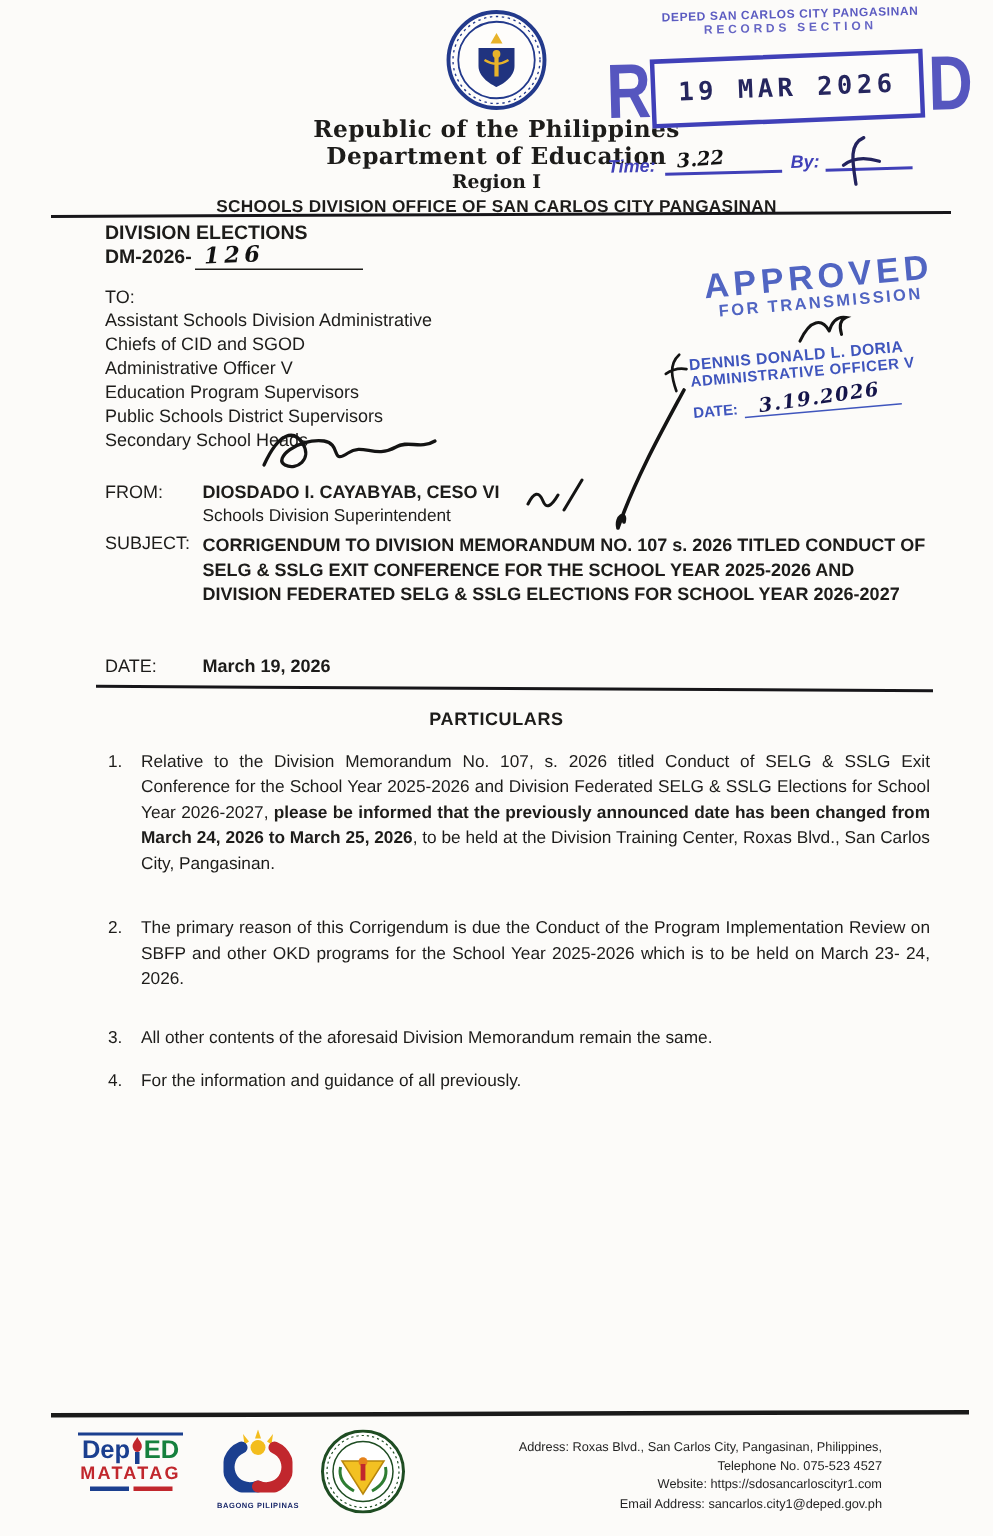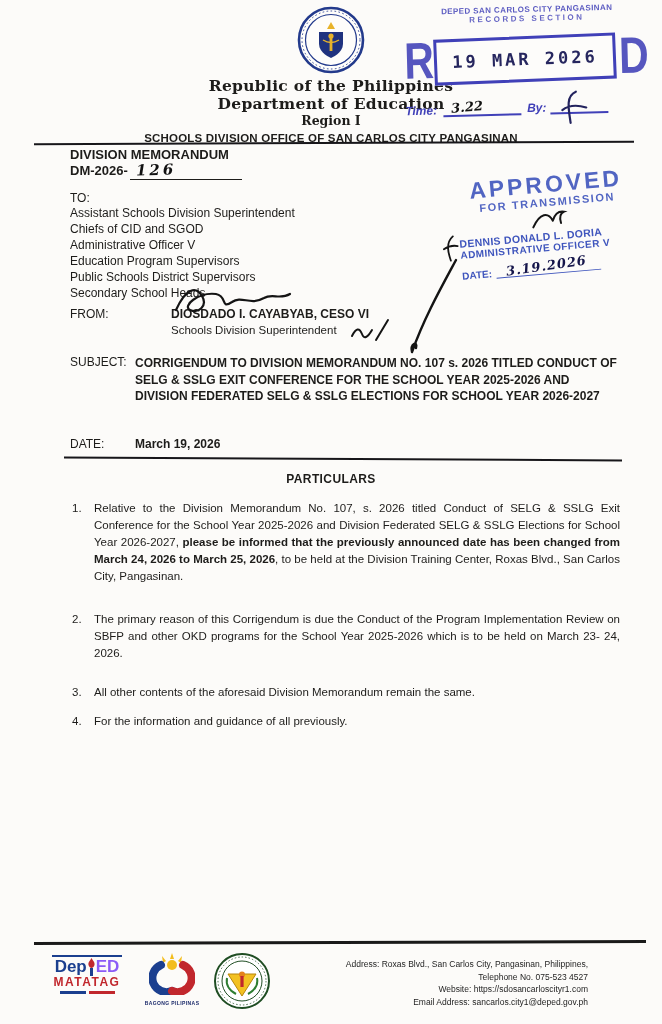--- a/index.html
+++ b/index.html
@@ -79,21 +79,21 @@
 
   
   .sig { position:absolute; pointer-events:none; }
 
   
   .frule { position:absolute; top:941px; left:34px; width:612px; height:3px; background:#1a1a1a; transform:rotate(-.2deg); }
   .logos { position:absolute; left:44px; top:953px; display:flex; align-items:flex-start; gap:14px; }
   .logo-deped { width:86px; text-align:center; }
   .ld-top { height:2px; background:#1b3f8f; width:70px; margin:2px auto 1px auto; }
   .ld-word { font-weight:bold; font-size:17px; line-height:18px; display:flex; justify-content:center; align-items:center; }
-  .ld-word .blue { color:#1b3f8f; } .ld-word .red { color:#8b5cf6; }
+  .ld-word .blue { color:#1b3f8f; } .ld-word .red { color:#15803d; }
   .ld-matatag { color:#c1272d; font-weight:bold; font-size:12px; letter-spacing:1.5px; line-height:13px; }
   .ld-bars { display:flex; justify-content:center; gap:3px; margin-top:2px; }
   .ld-bars span { height:3px; width:26px; }
   .ld-bars .b1 { background:#1b3f8f; } .ld-bars .b2 { background:#c1272d; }
   .logo-bp { width:56px; text-align:center; }
   .bp-caption { font-size:5px; font-weight:bold; color:#1b2a6b; letter-spacing:.4px; margin-top:1px; }
   .address { position:absolute; right:74px; top:958px; text-align:right; font-size:8.5px; font-weight:normal; line-height:12.5px; color:#242424; }
 </style>
 </head>
 <body>
@@ -110,21 +110,21 @@
     <path d="M26 34 q8 5 16 0" stroke="#e8b32a" stroke-width="1.4" fill="none"></path>
   </svg>
   <div class="republic">Republic of the Philippines</div>
   <div class="department">Department of Education</div>
   <div class="region">Region I</div>
   <div class="office">SCHOOLS DIVISION OFFICE OF SAN CARLOS CITY PANGASINAN</div>
 </div>
 <div class="rule1"></div>
 
 <div class="memo">
-  <div class="memo-title">DIVISION MEMORANDUM</div>
+  <div class="memo-title">DIVISION ELECTIONS</div>
   <div class="memo-num">
     <span>DM-2026-</span><span class="memo-fill"><span class="hand">126</span></span>
   </div>
 </div>
 
 <div class="released">
   <div class="rs-l1">DEPED SAN CARLOS CITY PANGASINAN</div>
   <div class="rs-l2">RECORDS SECTION</div>
   <div class="rs-word">
     <div class="rs-big">RELEASED</div>
@@ -161,30 +161,30 @@
   <div class="ap-title">ADMINISTRATIVE OFFICER V</div>
   <div class="ap-dateline">
     <span>DATE:</span>
     <span class="ap-fill"><span class="hand">3.19.2026</span></span>
   </div>
 </div>
 
 <div class="fieldrow" style="top:191px;flex-direction:column;">
   <div class="lbl">TO:</div>
   <div class="to-list">
-    <div>Assistant Schools Division Superintendent</div>
+    <div>Assistant Schools Division Administrative</div>
     <div>Chiefs of CID and SGOD</div>
     <div>Administrative Officer V</div>
     <div>Education Program Supervisors</div>
     <div>Public Schools District Supervisors</div>
     <div>Secondary School Heads</div>
   </div>
 </div>
 
-<div class="fieldrow" style="top:307px;gap:36px;">
+<div class="fieldrow" style="top:321px;">
   <div class="lbl">FROM:</div>
   <div>
     <div class="from-name">DIOSDADO I. CAYABYAB, CESO VI</div>
     <div class="from-title">Schools Division Superintendent</div>
   </div>
 </div>
 
 <svg class="sig" style="left:168px; top:280px;" width="130" height="40" viewBox="0 0 130 40">
   <path d="M8 30 C 18 8, 28 6, 34 16 C 40 26, 30 34, 22 30 C 14 26, 30 12, 48 14 C 60 16, 52 30, 64 22 C 74 15, 82 26, 96 18 C 104 13, 112 20, 122 14" fill="none" stroke="#141414" stroke-width="2.2" stroke-linecap="round"></path>
 </svg>

